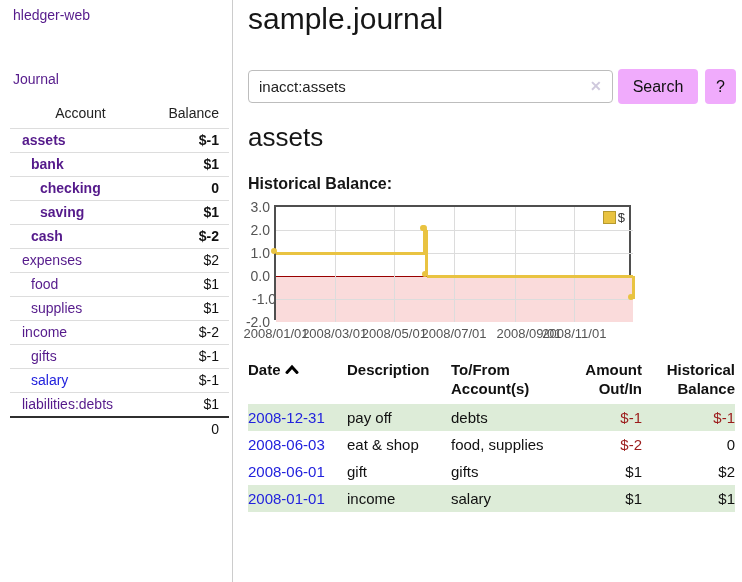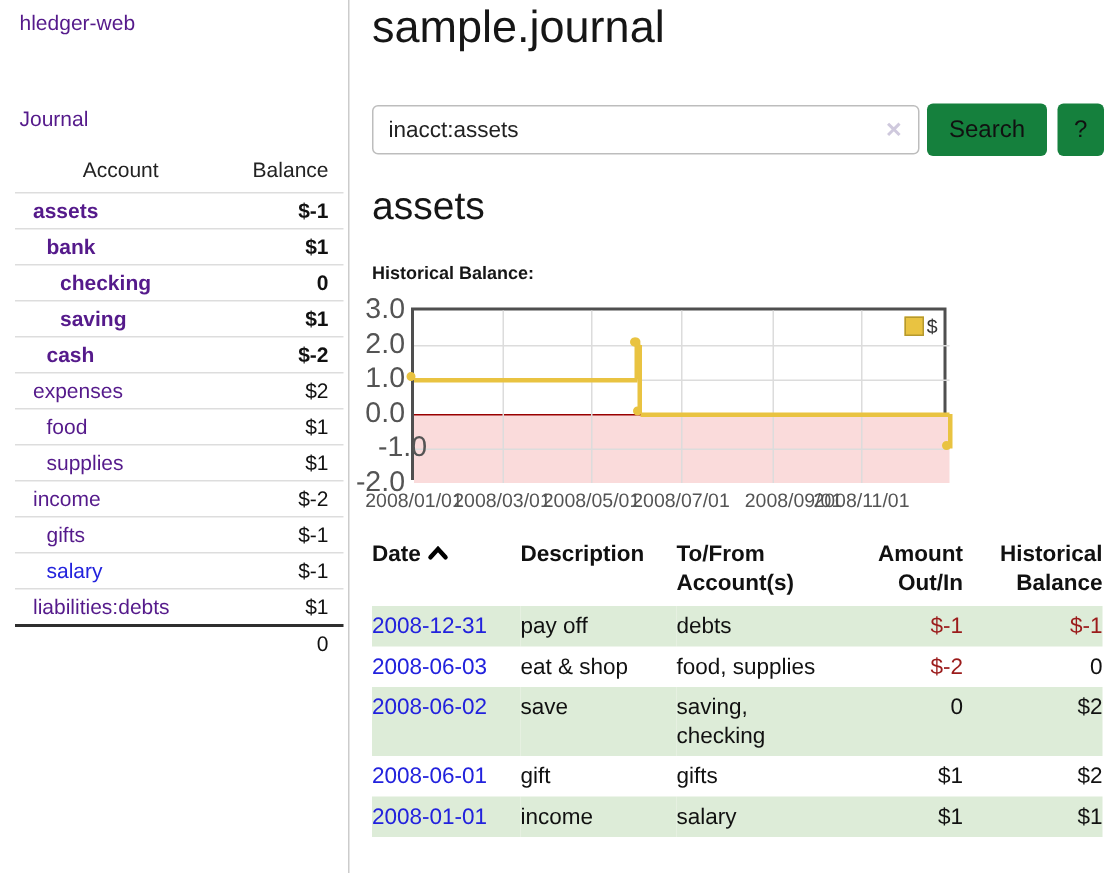--- a/index.html
+++ b/index.html
@@ -35,39 +35,39 @@
 
   
   .main { position:absolute; left:248px; top:0; width:494px; height:582px; }
   .page-title { position:absolute; left:0; top:2px; font-size:30px; font-weight:400; color:#161616; }
 
   .search-input { position:absolute; left:0; top:70px; width:365px; height:33px;
                   border:1px solid #bdbdbd; border-radius:4px; padding:0 30px 0 10px;
                   font-size:15px; color:#222; font-family:"Liberation Sans", sans-serif; }
   .clear-icon { position:absolute; left:342px; top:78px; font-size:14px; font-weight:bold;
                 color:#cfc9dd; cursor:pointer; }
-  .btn { position:absolute; top:69px; height:35px; background:#15803d; border:none;
+  .btn { position:absolute; top:69px; height:35px; background:#f0abfc; border:none;
          border-radius:4px; font-size:16px; color:#111; text-align:center;
          font-family:"Liberation Sans", sans-serif; cursor:pointer; }
   .search-btn { left:370px; width:80px; }
   .help-btn { left:457px; width:31px; }
 
   .account-heading { position:absolute; left:0; top:122px; font-size:26px; font-weight:400; color:#161616; }
-  .chart-heading { position:absolute; left:0; top:175px; font-size:12px; font-weight:700; color:#161616; }
+  .chart-heading { position:absolute; left:0; top:175px; font-size:16px; font-weight:700; color:#161616; }
 
   
   .plot { position:absolute; left:26px; top:205px; width:357px; height:115px;
           border:2px solid #4f4f4f; background:#fff; }
   .neg-region { position:absolute; left:0; width:357px; }
   .gridline-h { position:absolute; left:0; width:357px; height:1px; background:#dcdcdc; }
   .gridline-v { position:absolute; top:0; width:1px; height:115px; background:#dcdcdc; }
   .zero-line  { position:absolute; left:0; width:357px; height:1px; }
   .seg { position:absolute; }
   .marker { position:absolute; width:4px; height:4px; border-radius:50%; background:#fff; }
-  .ytick { position:absolute; left:-44px; width:38px; text-align:right; font-size:19px;
+  .ytick { position:absolute; left:-44px; width:38px; text-align:right; font-size:14px;
            color:#545454; line-height:16px; }
   .xtick { position:absolute; top:119px; transform:translateX(-50%); white-space:nowrap;
            font-size:13px; color:#545454; }
   .legend { position:absolute; right:4px; top:3px; display:flex; align-items:center; }
   .legend-swatch { width:13px; height:13px; border:1px solid #b5992f; margin-right:2px; }
   .legend-label { font-size:13px; color:#333; }
 
   
   .txn-table { position:absolute; left:0; top:358px; width:487px;
                border-collapse:collapse; font-size:15px; }
@@ -237,28 +237,20 @@
           <td class="num neg">$-1</td>
           <td class="num neg">$-1</td>
         </tr>
         <tr>
           <td><a href="#">2008-06-03</a></td>
           <td>eat &amp; shop</td>
           <td class="accounts">food, supplies</td>
           <td class="num neg">$-2</td>
           <td class="num">0</td>
         </tr>
-        <tr class="shaded">
-          <td><a href="#">2008-06-02</a></td>
-          <td>save</td>
-          <td class="accounts">saving,
-checking</td>
-          <td class="num">0</td>
-          <td class="num">$2</td>
-        </tr>
         <tr>
           <td><a href="#">2008-06-01</a></td>
           <td>gift</td>
           <td class="accounts">gifts</td>
           <td class="num">$1</td>
           <td class="num">$2</td>
         </tr>
         <tr class="shaded">
           <td><a href="#">2008-01-01</a></td>
           <td>income</td>

